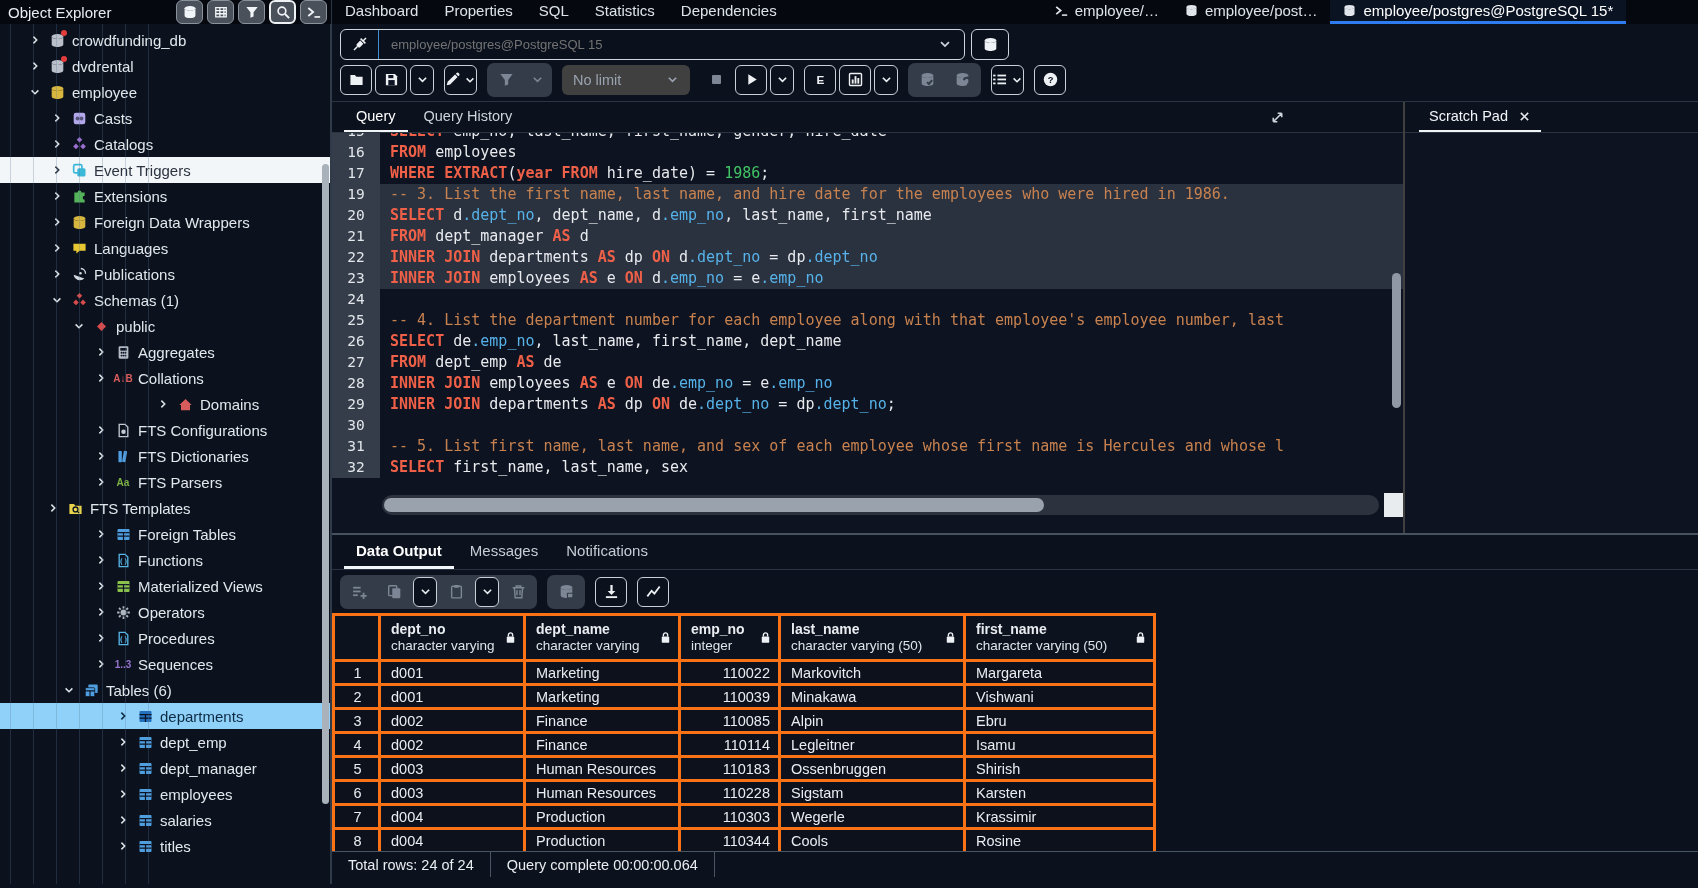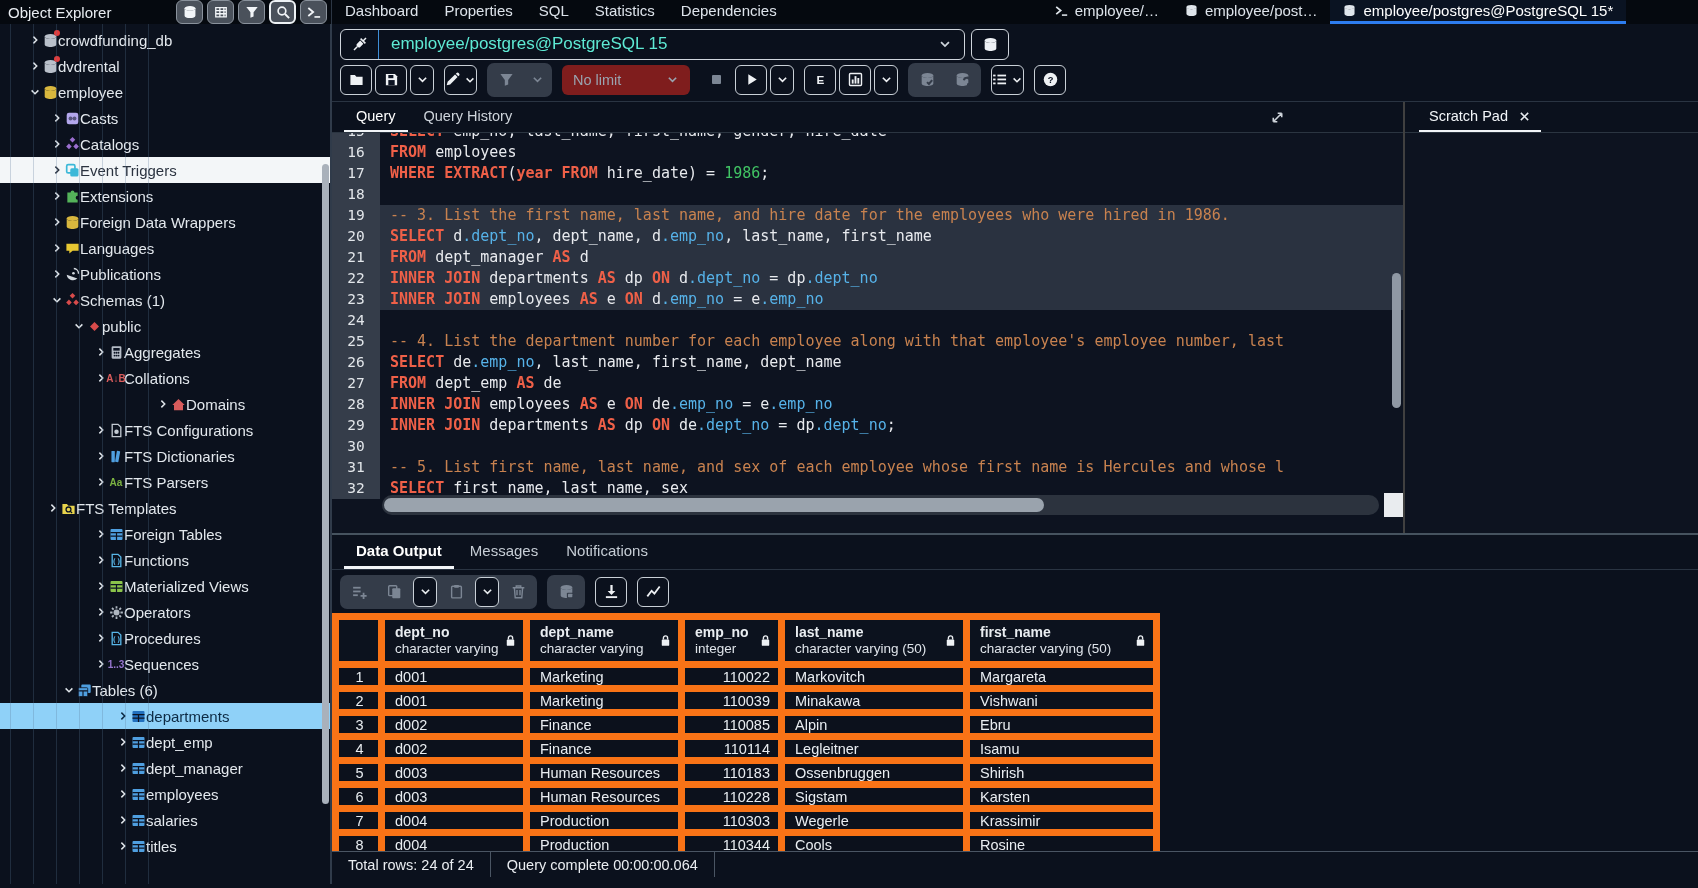--- a/index.html
+++ b/index.html
@@ -19,51 +19,51 @@
   .mtab.gap { margin-left:252px; }
   .mtab.active { color:#ffffff; border-bottom-color:#2d7df0; background:#0a1322; }
   .mtab .ic { color:#dfe5eb; }
 
   
   .content { display:flex; height:860px; }
 
   
   .sidebar { position:relative; width:332px; flex:0 0 332px; background:#0b111d; border-right:2px solid #303b4a; overflow:hidden; }
   .tree { position:relative; z-index:1; padding-top:3px; }
-  .trow { position:relative; height:26px; display:flex; align-items:center; font-size:15px; color:#e3e8ed; white-space:nowrap; cursor:pointer; }
+  .trow { position:relative; height:26px; display:flex; align-items:center; gap:7px; font-size:15px; color:#e3e8ed; white-space:nowrap; cursor:pointer; }
   .trow .arr { width:14px; height:14px; flex:0 0 14px; display:flex; align-items:center; justify-content:center; color:#dfe4e9; }
   .trow .ic { position:relative; width:16px; height:16px; flex:0 0 16px; }
   .trow.hl { background:#f3f6f8; color:#2b3340; }
   .trow.hl .arr { color:#2b3340; }
   .trow.sel { background:#8fd1f8; color:#0d2b45; }
   .trow.sel .arr { color:#0d2b45; }
   .badge { position:absolute; right:-2px; top:-2px; width:6px; height:6px; border-radius:50%; background:#e23c3c; }
   .guides { position:absolute; inset:0; z-index:2; pointer-events:none; }
   .guide { position:absolute; top:0; bottom:0; width:1px; background:rgba(90,120,150,0.28); }
   .side-scroll { position:absolute; z-index:3; right:1px; top:140px; width:7px; height:640px; border-radius:4px; background:#a9b1bb; }
 
   
   .main { flex:1; display:flex; flex-direction:column; background:#0b111d; min-width:0; }
 
   .conn-row { height:38px; display:flex; align-items:center; padding:4px 0 2px 8px; }
   .conn-box { display:flex; align-items:center; width:625px; height:31px; border:1px solid #cfd5dc; border-radius:6px; background:#0a101c; cursor:pointer; }
   .conn-plug { width:38px; height:100%; display:flex; align-items:center; justify-content:center; color:#eef1f5; border-right:1px solid #3f8fd8; }
-  .conn-label { flex:1; padding-left:12px; font-size:17px; color:#5eead4; }
+  .conn-label { flex:1; padding-left:12px; font-size:13px; color:#737373; }
   .conn-chev { padding-right:12px; color:#cdd4db; display:flex; }
   .conn-newbtn { margin-left:6px; width:38px; height:31px; background:#0a101c; border:1px solid #cfd5dc; border-radius:6px; color:#eef1f5; display:flex; align-items:center; justify-content:center; cursor:pointer; }
 
   .qt-toolbar { height:40px; display:flex; align-items:center; gap:10px; padding:0 0 4px 8px; border-bottom:1px solid #2a3442; }
   .tgroup { display:flex; gap:3px; align-items:center; }
   .tgroup.dis { background:#343c49; border-radius:7px; padding:2px 3px; }
   .tbtn { height:30px; min-width:32px; display:flex; align-items:center; justify-content:center; gap:4px; background:transparent; border:1px solid #c9d0d7; border-radius:6px; color:#eef1f4; cursor:pointer; font-family:"Liberation Sans",sans-serif; }
   .tbtn.narrow { min-width:24px; }
   .tbtn.dis { border-color:transparent; color:#7c8694; background:transparent; cursor:default; }
   .tgroup.dis .tbtn { border-color:transparent; color:#7c8694; }
   .tgroup.dis .tbtn.framed { border-color:#c9d0d7; color:#e8ecef; background:#0b111d; }
-  .tbtn.select { min-width:128px; justify-content:space-between; padding:0 10px; background:#7f1d1d; border-color:transparent; color:#9aa4b0; font-size:14.5px; }
+  .tbtn.select { min-width:128px; justify-content:space-between; padding:0 10px; background:#404040; border-color:transparent; color:#9aa4b0; font-size:14.5px; }
 
   .panes { flex:1; display:flex; min-height:0; }
   .query-pane { width:1073px; flex:0 0 1073px; display:flex; flex-direction:column; border-right:2px solid #404040; min-height:0; }
   .query-tabs { height:30px; display:flex; align-items:flex-end; padding-left:12px; gap:4px; }
   .qtab { padding:4px 12px 6px; font-size:14.5px; color:#ced4db; border-bottom:2.5px solid transparent; cursor:pointer; white-space:nowrap; }
   .qtab.active { color:#ffffff; border-bottom-color:#f2f5f8; }
   .qt-expand { margin-left:auto; margin-right:118px; color:#cfd5db; display:flex; align-self:center; cursor:pointer; }
 
   
   .editor { position:relative; flex:1; overflow:hidden; background:#0d1320; border-top:1px solid #2b3541; }
@@ -91,21 +91,21 @@
   .scratch-body { flex:1; background:#0d1320; border-top:1px solid #2b3541; }
 
   
   .output { height:351px; flex:0 0 351px; display:flex; flex-direction:column; border-top:2px solid #46535f; background:#0b111d; }
   .out-tabs { height:34px; display:flex; align-items:flex-end; padding-left:12px; gap:4px; }
   .otab { padding:5px 12px 7px; font-size:15px; color:#c6cdd5; border-bottom:3px solid transparent; cursor:pointer; }
   .otab.active { color:#ffffff; font-weight:bold; border-bottom-color:#f2f5f8; }
   .out-toolbar { height:44px; display:flex; align-items:center; gap:10px; padding-left:8px; border-top:1px solid #2a3442; }
   .result-wrap { height:238px; overflow:hidden; }
   table.result { border-collapse:collapse; table-layout:fixed; background:#0c111c; }
-  table.result th, table.result td { border:7px solid #f97316; font-size:14.5px; color:#e9edf1; overflow:hidden; white-space:nowrap;margin-top:23px; }
+  table.result th, table.result td { border:3px solid #f97316; font-size:14.5px; color:#e9edf1; overflow:hidden; white-space:nowrap;margin-top:23px; }
   table.result th { height:46px; padding:4px 6px 4px 10px; text-align:left; vertical-align:middle; background:#0c121e; }
   table.result td { height:24px; padding:0 8px 0 10px; }
   td.rownum { text-align:center; padding:0; }
   td.num { text-align:right; }
   .th-in { display:flex; align-items:center; justify-content:space-between; gap:4px; }
   .th-name { font-weight:bold; font-size:14px; line-height:17px; }
   .th-type { font-weight:normal; font-size:13.5px; line-height:16px; color:#dfe4ea; }
   .th-lock { color:#eef1f5; flex:0 0 auto; }
   .statusbar { height:26px; display:flex; align-items:stretch; border-top:1px solid #4a5563; font-size:14.5px; color:#eaedf1; }
   .status-cell { display:flex; align-items:center; padding:0 16px; border-right:1px solid #4a5563; white-space:nowrap; }
@@ -882,24 +882,20 @@
                 <span class="lnum">15</span>
                 <div class="code"><span class="tok-kw">SELECT</span><span class="tok-pl"> emp_no, last_name, first_name, gender, hire_date</span></div>
               </div>
               <div class="eline">
                 <span class="lnum">16</span>
                 <div class="code"><span class="tok-kw">FROM</span><span class="tok-pl"> employees</span></div>
               </div>
               <div class="eline">
                 <span class="lnum">17</span>
                 <div class="code"><span class="tok-kw">WHERE</span><span class="tok-pl"> </span><span class="tok-kw">EXTRACT</span><span class="tok-pl">(</span><span class="tok-kw">year</span><span class="tok-pl"> </span><span class="tok-kw">FROM</span><span class="tok-pl"> hire_date) = </span><span class="tok-num">1986</span><span class="tok-pl">;</span></div>
-              </div>
-              <div class="eline">
-                <span class="lnum">18</span>
-                <div class="code"></div>
               </div>
               <div class="eline sel">
                 <span class="lnum">19</span>
                 <div class="code"><span class="tok-cm">-- 3. List the first name, last name, and hire date for the employees who were hired in 1986.</span></div>
               </div>
               <div class="eline sel">
                 <span class="lnum">20</span>
                 <div class="code"><span class="tok-kw">SELECT</span><span class="tok-pl"> d</span><span class="tok-pr">.dept_no</span><span class="tok-pl">, dept_name, d</span><span class="tok-pr">.emp_no</span><span class="tok-pl">, last_name, first_name</span></div>
               </div>
               <div class="eline sel">

